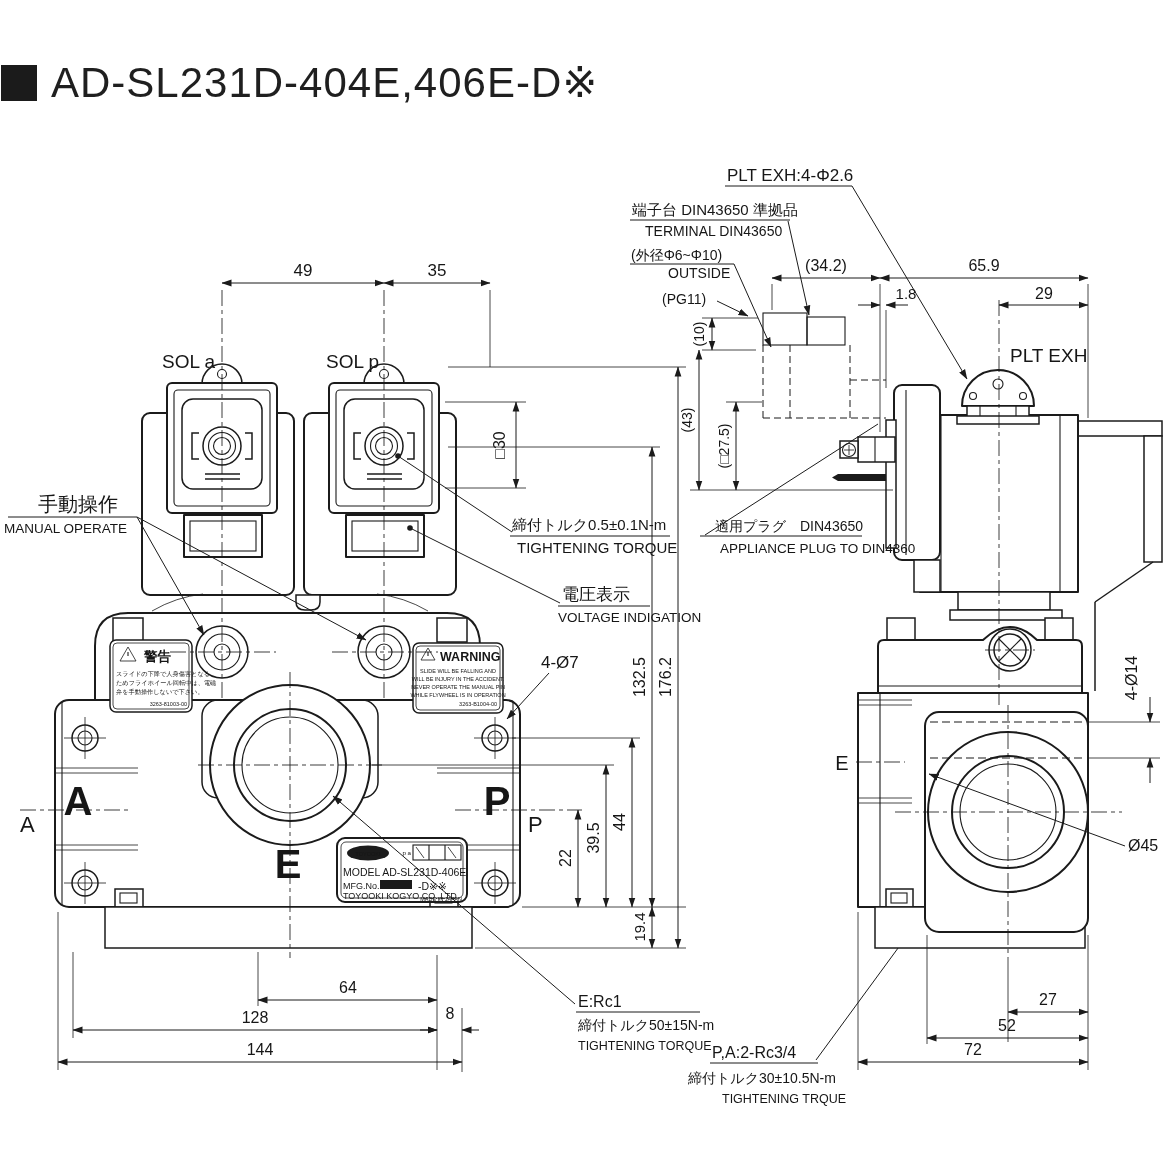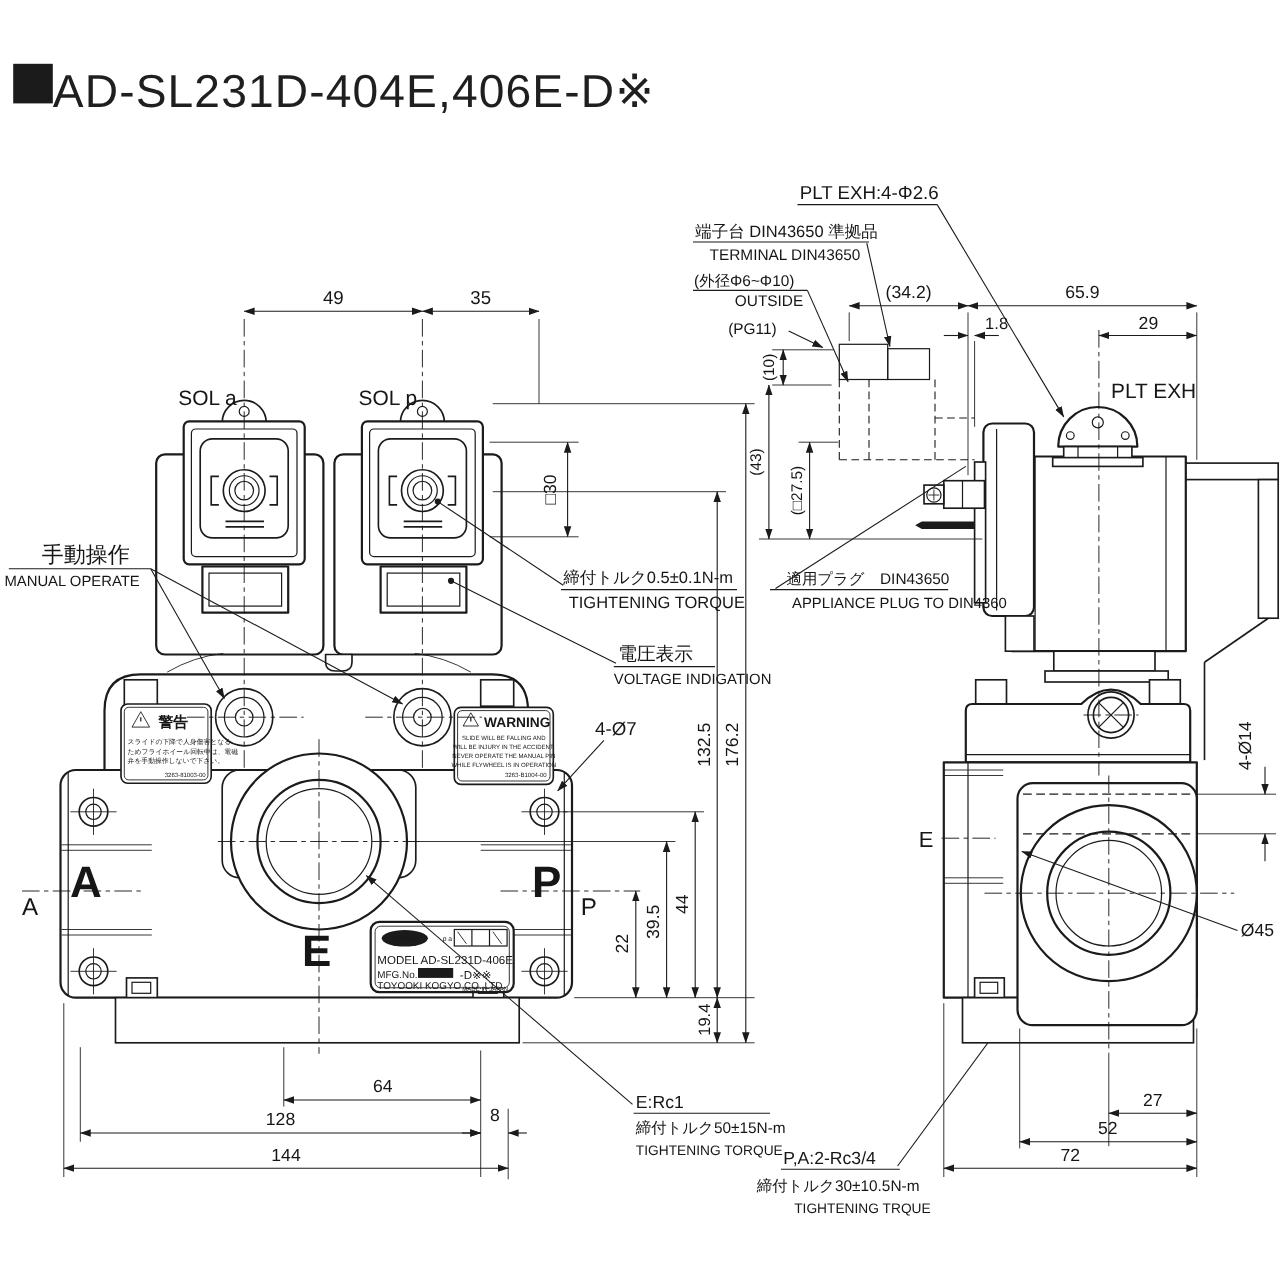--- a/index.html
+++ b/index.html
@@ -1,17 +1,17 @@
 <!DOCTYPE html>
 <html><head>
 <meta charset="utf-8">
 <style>
   html,body{margin:0;padding:0;background:#fff;width:1168px;height:1168px;overflow:hidden}
   body{position:relative;font-family:"Liberation Sans","DejaVu Sans",sans-serif}
-  #title{position:absolute;left:12px;top:58px;display:flex;z-index:2}
+  #title{position:absolute;left:1px;top:58px;display:flex;align-items:center;gap:14px;z-index:2}
   #title .sq{width:36px;height:36px;background:#1b1b1b;display:inline-block}
   #title .tx{font-size:42px;color:#1f1f1f;letter-spacing:1px;font-weight:400;white-space:nowrap}
   svg{position:absolute;left:0;top:0}
   svg text{fill:#161616}
   .s2{stroke:#1b1b1b;stroke-width:2;fill:none;stroke-linejoin:round}
   .s2w{stroke:#1b1b1b;stroke-width:2;fill:#fff;stroke-linejoin:round}
   .s15{stroke:#1b1b1b;stroke-width:1.5;fill:none}
   .s15w{stroke:#1b1b1b;stroke-width:1.5;fill:#fff}
   .s1{stroke:#1b1b1b;stroke-width:1.1;fill:none}
   .s1w{stroke:#1b1b1b;stroke-width:1.1;fill:#fff}

